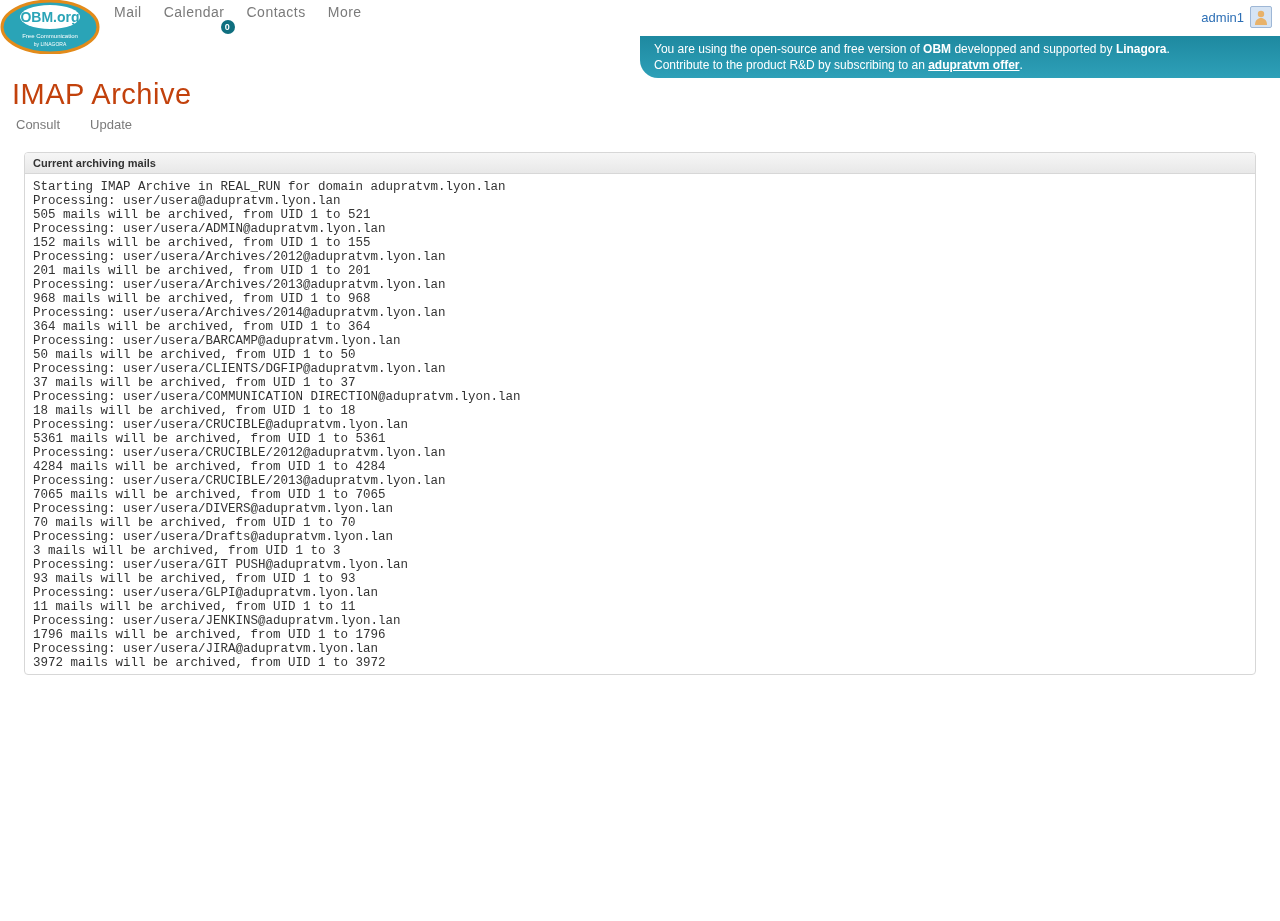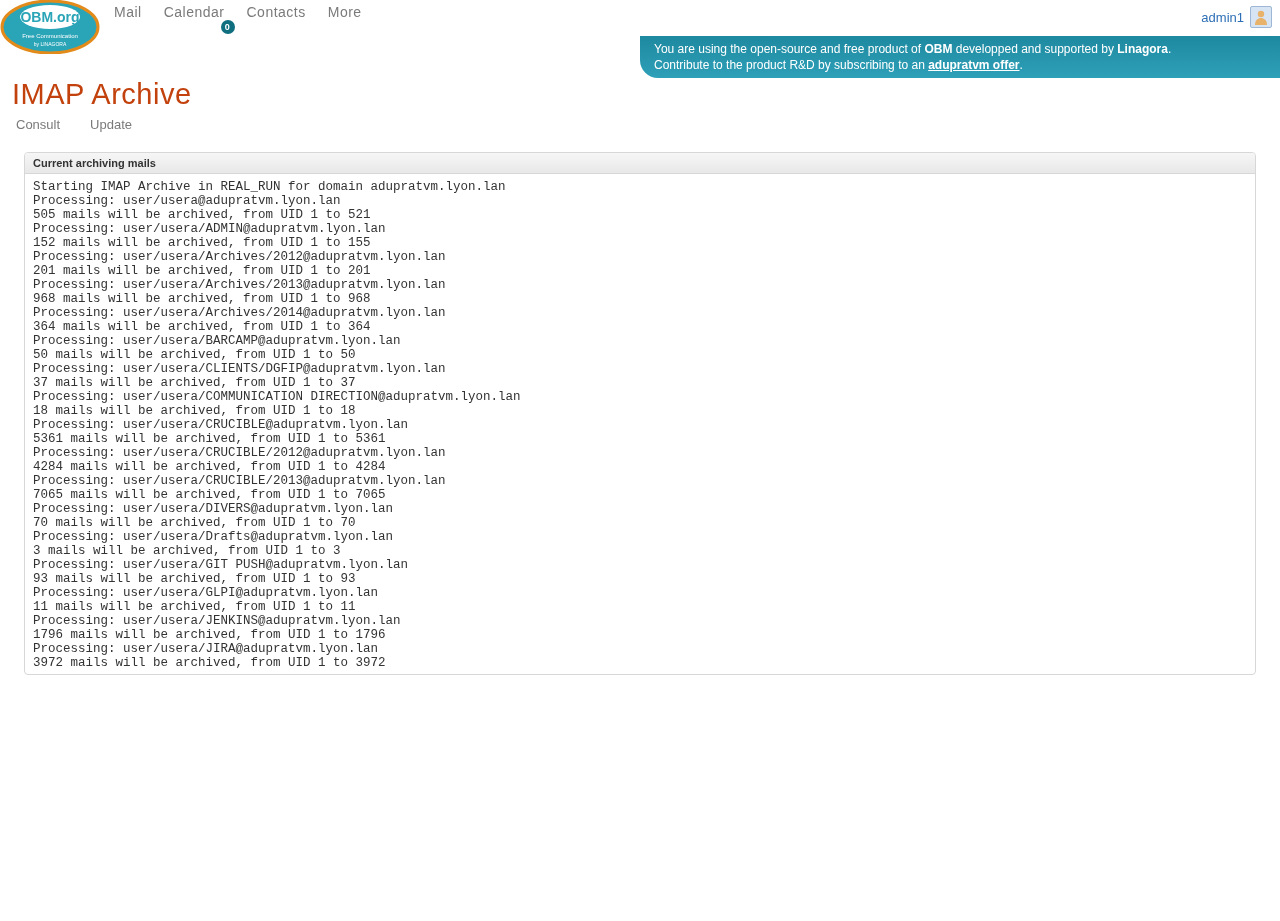--- a/index.html
+++ b/index.html
@@ -171,21 +171,21 @@
     <span class="userbox-name">admin1</span>
     <span class="avatar">
       <svg width="16" height="16" viewBox="0 0 16 16">
         <circle cx="8" cy="5" r="3.2" fill="#e8b26a"></circle>
         <path d="M2 16 C2 11 5 9 8 9 C11 9 14 11 14 16 Z" fill="#e8b26a"></path>
       </svg>
     </span>
   </div>
 
   <div class="banner">
-    <span>You are using the open-source and free product of </span><span class="brand">OBM</span><span> developped and supported by </span><span class="brand">Linagora</span><span>.</span><br>
+    <span>You are using the open-source and free version of </span><span class="brand">OBM</span><span> developped and supported by </span><span class="brand">Linagora</span><span>.</span><br>
     <span>Contribute to the product R&amp;D by subscribing to an </span><span class="eo">adupratvm offer</span><span>.</span>
   </div>
 </div>
 
 <h1 class="page-title">IMAP Archive</h1>
 
 <div class="sub-nav">
   <span class="sub-nav-item">Consult</span>
   <span class="sub-nav-item">Update</span>
 </div>

